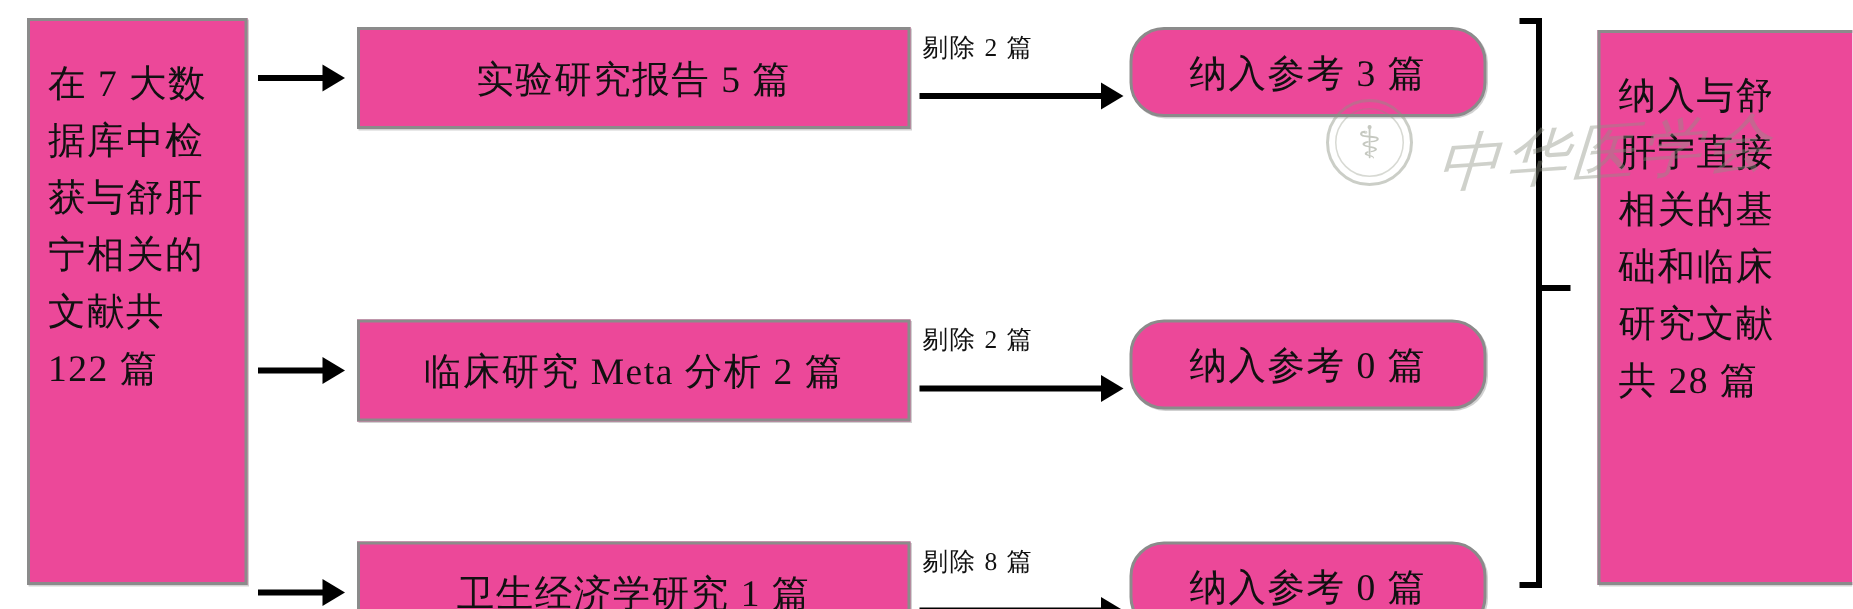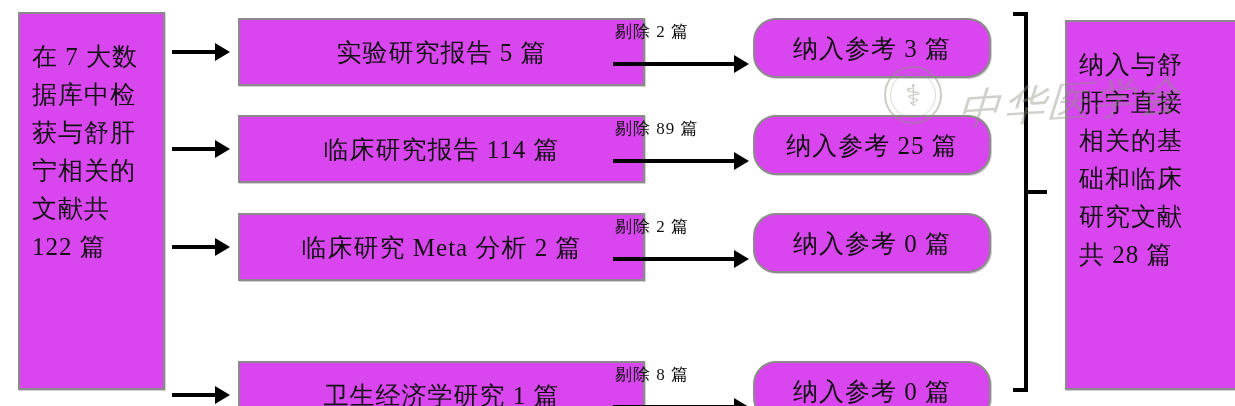--- a/index.html
+++ b/index.html
@@ -6,40 +6,40 @@
   #stage{
     position:relative;
     width:1235px;height:406px;
     background:#ffffff;
     font-family:"Liberation Serif","DejaVu Serif",serif;
     color:#111111;
     overflow:hidden;
   }
   .gbox{
     position:absolute;
-    background:#d946ef;
+    background:#ec4899;
     border:2px solid #8b8b8b;
     box-sizing:border-box;
     box-shadow:1px 1px 0 rgba(0,0,0,0.18);
   }
   .side-box{
     font-size:25px;
     line-height:38px;
     padding:24px 10px 0 12px;
     white-space:pre-line;
     letter-spacing:1px;
   }
   .center-text{
     display:flex;align-items:center;justify-content:center;
     font-size:25px;
     letter-spacing:1px;
     text-align:center;
   }
   .row{position:absolute;left:0;width:1235px;height:68px;}
-  .cat-box{left:238px;width:407px;height:68px;}
+  .cat-box{left:238px;width:369px;height:68px;}
   .inc-box{left:753px;width:238px;height:60px;border-radius:23px;}
   
   .arrow{position:absolute;height:0;}
   .arrow .shaft{
     position:absolute;left:0;top:-2px;height:4px;background:#000;
     display:block;
   }
   .arrow .head{
     position:absolute;top:-9px;width:0;height:0;display:block;
     border-top:9px solid transparent;
@@ -101,33 +101,20 @@
     </div>
     <div class="gbox center-text cat-box" style="top:0;">实验研究报告 5 篇</div>
     <div class="exclude-label">剔除 2 篇</div>
     <div class="arrow long-arrow">
       <span class="shaft"></span>
       <span class="head"></span>
     </div>
     <div class="gbox center-text inc-box" style="top:0;">纳入参考 3 篇</div>
   </div>
 
-  <div class="row" style="top:115px;">
-    <div class="arrow short-arrow">
-      <span class="shaft"></span>
-      <span class="head"></span>
-    </div>
-    <div class="gbox center-text cat-box" style="top:0;">临床研究报告 114 篇</div>
-    <div class="exclude-label">剔除 89 篇</div>
-    <div class="arrow long-arrow">
-      <span class="shaft"></span>
-      <span class="head"></span>
-    </div>
-    <div class="gbox center-text inc-box" style="top:0;">纳入参考 25 篇</div>
-  </div>
 
   <div class="row" style="top:213px;">
     <div class="arrow short-arrow">
       <span class="shaft"></span>
       <span class="head"></span>
     </div>
     <div class="gbox center-text cat-box" style="top:0;">临床研究 Meta 分析 2 篇</div>
     <div class="exclude-label">剔除 2 篇</div>
     <div class="arrow long-arrow">
       <span class="shaft"></span>

